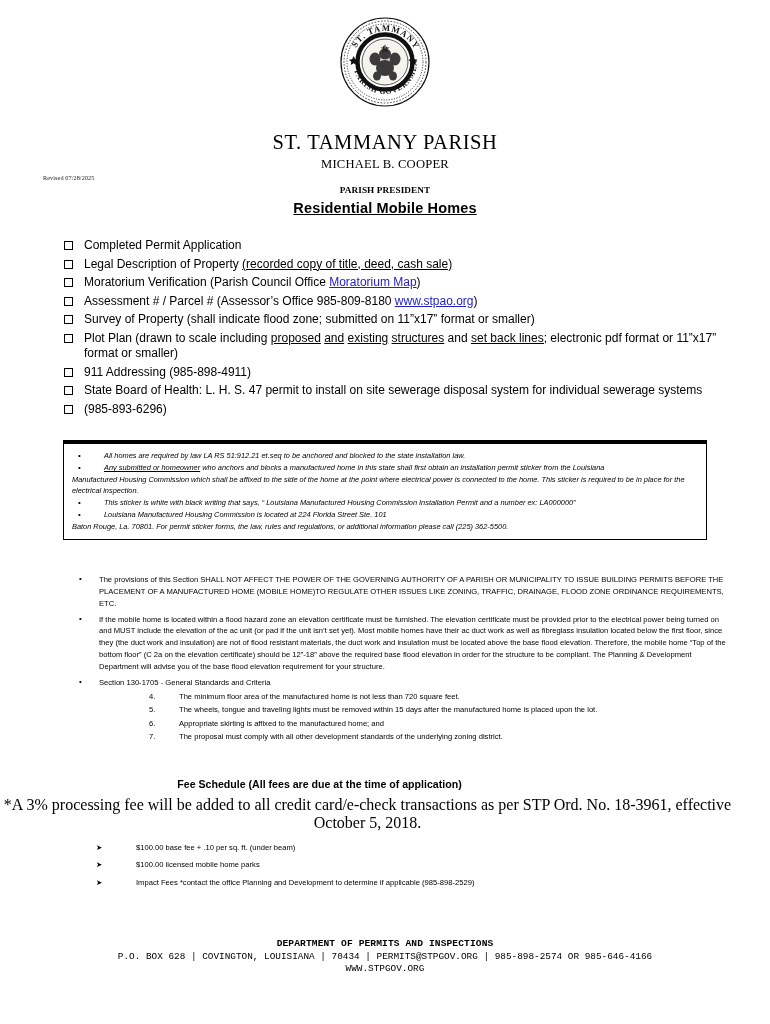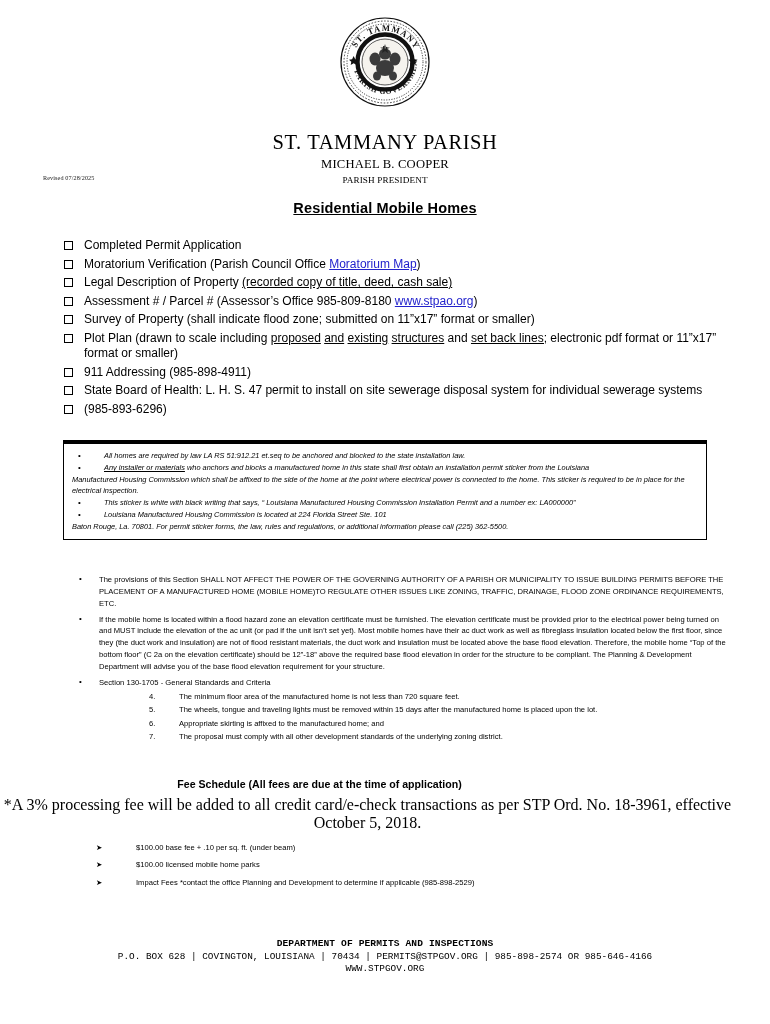--- a/index.html
+++ b/index.html
@@ -54,22 +54,23 @@
   }
   .hdr-name {
     font-size: 12.6px;
     letter-spacing: 0.2px;
     margin-top: 3px;
     line-height: 1.12;
   }
   .hdr-title {
     font-size: 9.2px;
     letter-spacing: 0.1px;
-    margin-top: 4px;
+    margin-top: 14px;
     line-height: 1.12;
+    font-weight: bold;
   }
 
   .revised {
     position: absolute;
     top: 174px;
     left: 43px;
     font-family: "Liberation Serif", serif;
     font-size: 6.2px;
     color: #1a1a1a;
     letter-spacing: 0.1px;
@@ -300,25 +301,25 @@
 
   <div class="doc-title">Residential Mobile Homes</div>
 
   <div class="checklist" id="checklist">
       <div class="chk-row">
         <span class="chk-box"></span>
         <span class="chk-text"><span>Completed Permit Application</span></span>
       </div>
       <div class="chk-row">
         <span class="chk-box"></span>
+        <span class="chk-text"><span>Legal Description of Property </span><span class="u">(recorded copy of title, deed, cash sale)</span></span>
+      </div>
+      <div class="chk-row">
+        <span class="chk-box"></span>
         <span class="chk-text"><span>Moratorium Verification (Parish Council Office </span><span class="lnk">Moratorium Map</span><span>)</span></span>
-      </div>
-      <div class="chk-row">
-        <span class="chk-box"></span>
-        <span class="chk-text"><span>Legal Description of Property </span><span class="u">(recorded copy of title, deed, cash sale)</span></span>
       </div>
       <div class="chk-row">
         <span class="chk-box"></span>
         <span class="chk-text"><span>Assessment # / Parcel # (Assessor’s Office 985-809-8180 </span><span class="lnk">www.stpao.org</span><span>)</span></span>
       </div>
       <div class="chk-row">
         <span class="chk-box"></span>
         <span class="chk-text"><span>Survey of Property (shall indicate flood zone; submitted on 11”x17” format or smaller)</span></span>
       </div>
       <div class="chk-row">
@@ -340,21 +341,21 @@
     </div>
 
   <div class="lawbox" id="lawbox">
       <ul>
         <li>
           <span class="bullet">•</span>
           <span class="ind"><span>All homes are required by law LA RS 51:912.21 et.seq to be anchored and blocked to the state installation law.</span></span>
         </li>
         <li>
           <span class="bullet">•</span>
-          <span class="ind"><span class="u">Any installer or materials</span><span> who anchors and blocks a manufactured home in this state shall first obtain an installation permit sticker  from the Louisiana</span></span>
+          <span class="ind"><span class="u">Any submitted or homeowner</span><span> who anchors and blocks a manufactured home in this state shall first obtain an installation permit sticker  from the Louisiana</span></span>
           <span class="hang">Manufactured Housing Commission which shall be affixed to the side of the home at the point where electrical power is connected to the home. This sticker is required to be in place for the electrical inspection.</span>
         </li>
         <li>
           <span class="bullet">•</span>
           <span class="ind"><span>This sticker is white with black writing that says, “ Louisiana Manufactured Housing Commission Installation Permit and a number ex: LA000000”</span></span>
         </li>
         <li>
           <span class="bullet">•</span>
           <span class="ind"><span>Louisiana Manufactured Housing Commission is located at 224 Florida Street Ste. 101</span></span>
           <span class="hang">Baton Rouge, La. 70801. For permit sticker forms, the law, rules and regulations, or additional information please call (225) 362-5500.</span>

